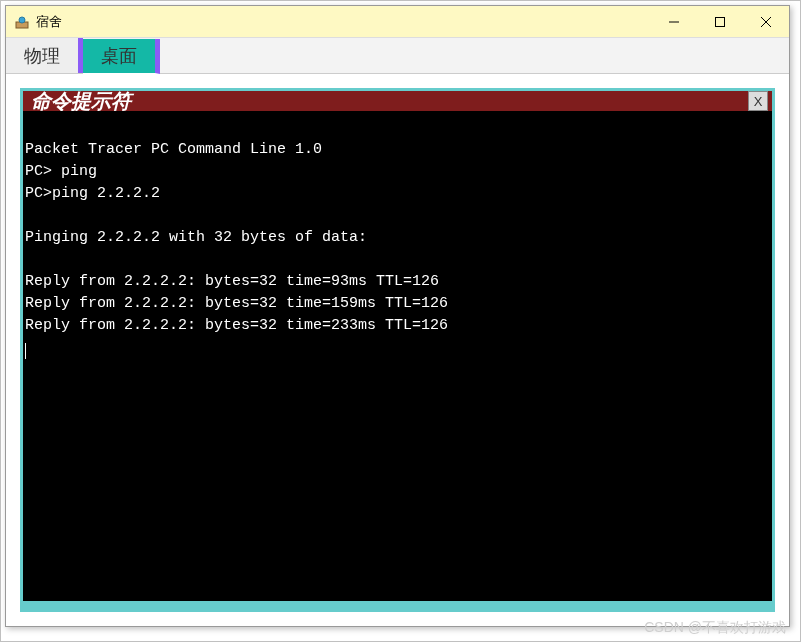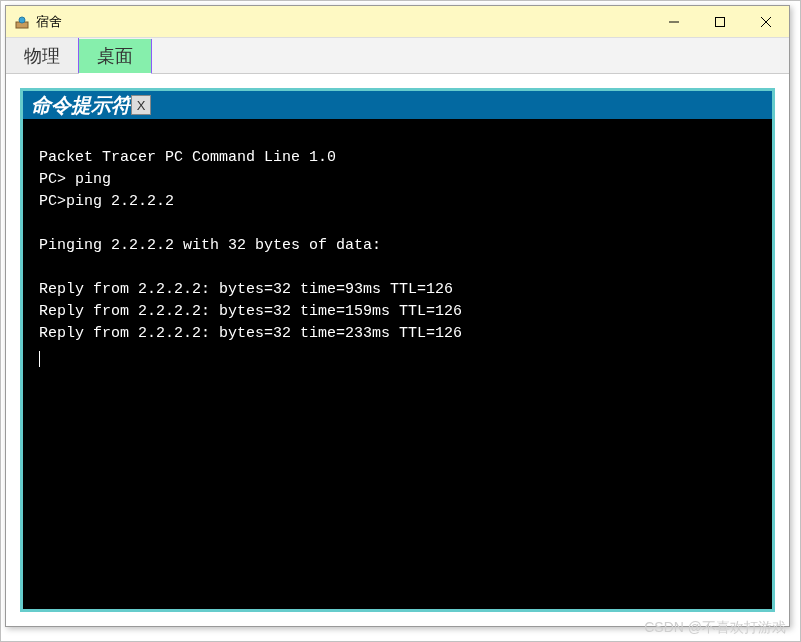--- a/index.html
+++ b/index.html
@@ -65,47 +65,47 @@
   .tabs {
     display: flex;
     background: #f3f3f3;
     border-bottom: 1px solid #ccc;
     height: 36px;
   }
   .tab {
     padding: 6px 18px;
     font-size: 18px;
     color: #333;
-    border-right: 1px solid #8b5cf6;
+    border-right: 5px solid #8b5cf6;
     background: #eee;
     display: flex;
     align-items: center;
   }
   .tab.active {
-    background: #86efac;
+    background: #14b8a6;
     border-bottom: 1px solid #fff;
     position: relative;
     top: 1px;
   }
   .content {
     padding: 14px;
     height: calc(100% - 68px);
   }
   .terminal-wrap {
     width: 100%;
     height: 100%;
     border: 3px solid #66cccc;
     background: #66cccc;
   }
   .terminal-title {
-    height: 28px;
-    background: #0369a1;
-    display: flex;
-    align-items: center;
-    justify-content: flex-start;
+    height: 20px;
+    background: #7f1d1d;
+    display: flex;
+    align-items: center;
+    justify-content: space-between;
     padding: 0 4px 0 8px;
   }
   .terminal-title-text {
     color: #fff;
     font-weight: bold;
     font-size: 20px;
     font-style: italic;
     font-family: "SimSun", serif;
   }
   .terminal-close {
@@ -118,21 +118,21 @@
     justify-content: center;
     font-size: 13px;
     color: #333;
   }
   .terminal-body {
     background: #000;
     color: #fff;
     font-family: "Courier New", monospace;
     font-size: 15px;
     line-height: 22px;
-    padding: 28px 6px 6px 16px;
+    padding: 28px 6px 6px 2px;
     height: calc(100% - 28px);
     white-space: pre;
     overflow: hidden;
     position: relative;
   }
   .cursor {
     display: inline-block;
     width: 1px;
     height: 16px;
     background: #fff;

